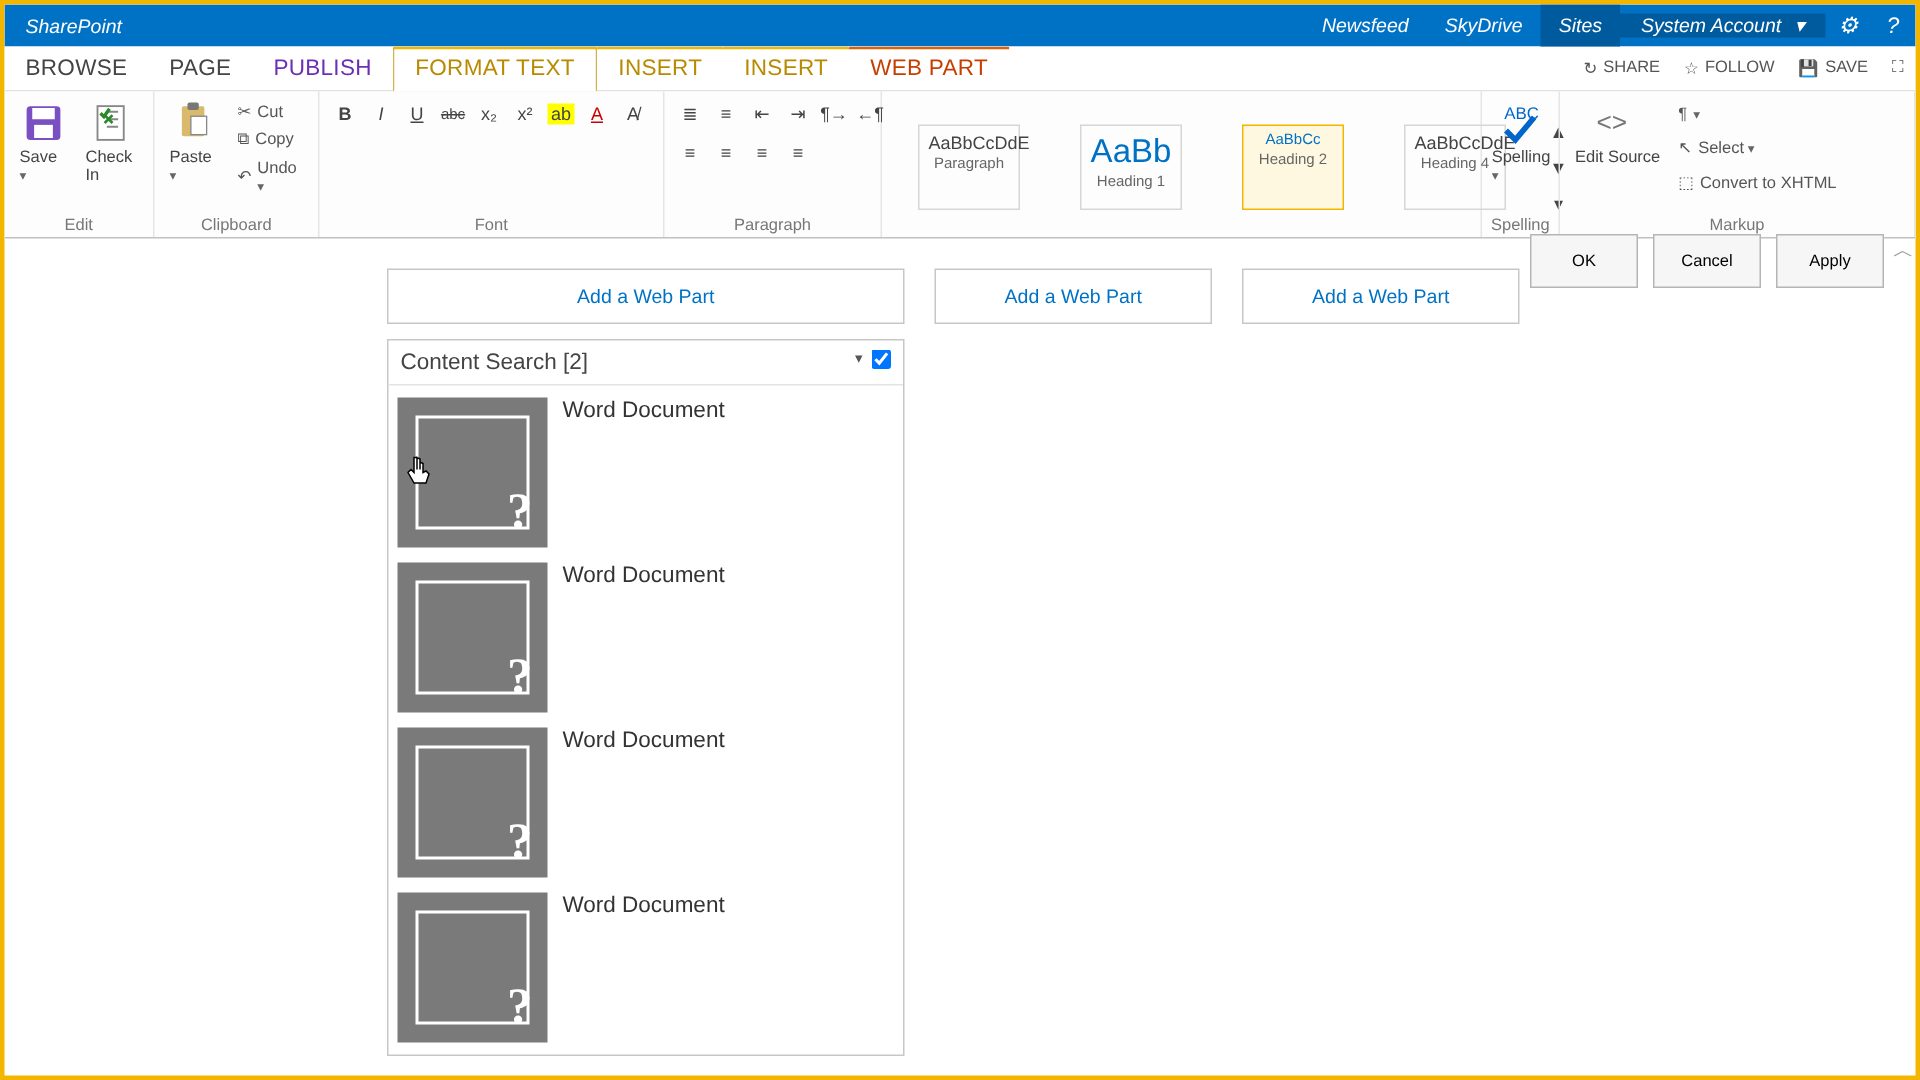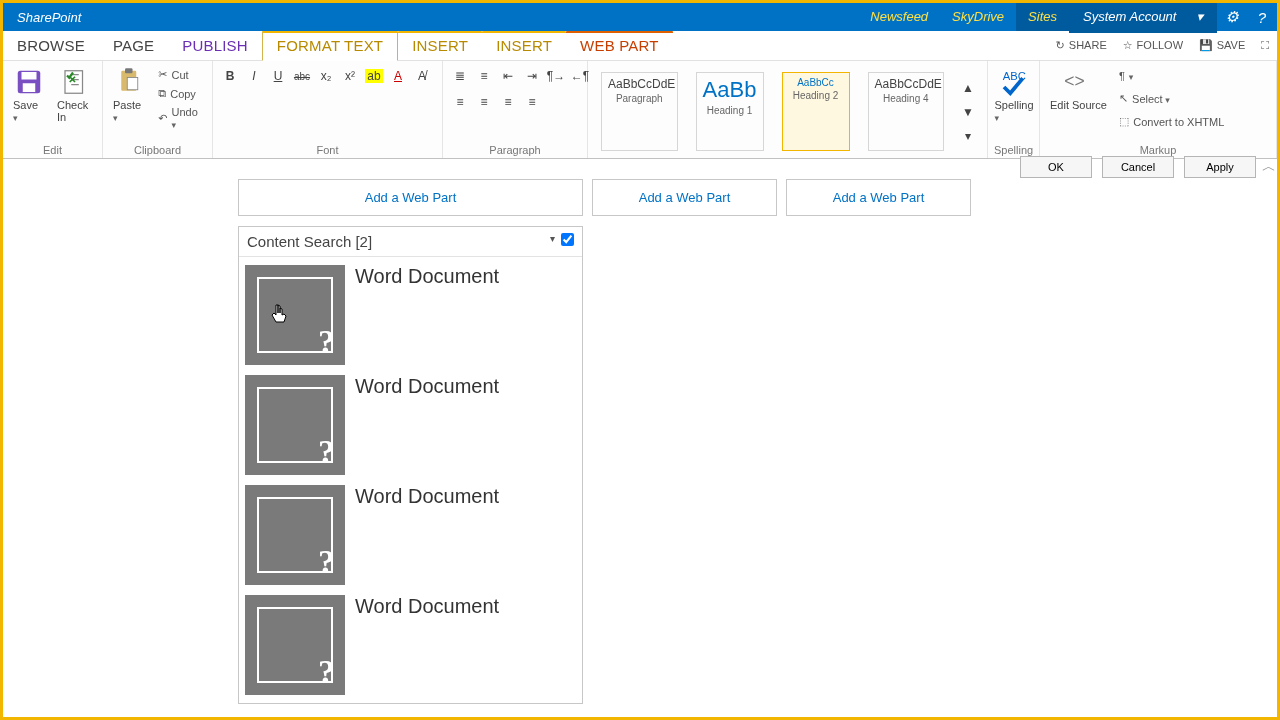--- a/index.html
+++ b/index.html
@@ -2,23 +2,23 @@
 <html><head>
 <meta charset="utf-8">
 <style>
 * { box-sizing: border-box; margin: 0; padding: 0; font-family: "Segoe UI", Tahoma, sans-serif; }
 body { width: 1280px; height: 720px; overflow: hidden; background: #fff; border: 3px solid #f2b600; }
 
 
 .suitebar { height: 28px; background: #0072c6; color: #fff; display: flex; align-items: center; font-size: 13px; font-style: italic; }
 .suitebrand { padding: 0 14px; font-weight: 400; }
 .suitespacer { flex: 1; }
-.suitelink { padding: 0 12px; color: #fde047; height: 28px; line-height: 28px; cursor: pointer; }
+.suitelink { padding: 0 12px; color: #ffffff; height: 28px; line-height: 28px; cursor: pointer; }
 .suitelink.active { background: #005a9e; }
-.suiteuser { background: #005a9e; padding: 0 14px; height: 32px; line-height: 28px; display: flex; align-items: center; gap: 20px; cursor: pointer; }
+.suiteuser { background: #005a9e; padding: 0 14px; height: 16px; line-height: 28px; display: flex; align-items: center; gap: 9px; cursor: pointer; }
 .suiteicon { width: 30px; text-align: center; cursor: pointer; font-size: 15px; }
 
 
 .ribbontabs { height: 30px; background: #fff; border-bottom: 1px solid #e1e1e1; display: flex; align-items: flex-end; }
 .rtab { padding: 6px 14px; font-size: 15px; color: #444; cursor: pointer; text-transform: uppercase; letter-spacing: .2px; border-top-left-radius:1px; border-top-right-radius:1px;}
 .rtab.purple { color: #6b2fb3; }
 .rtab.active { background: #fff; border: 1px solid #d4b24c; border-bottom: 1px solid #fff; color: #b88a00; margin-bottom:-1px;}
 .rtab.orange { color:#b88a00; border-top: 2px solid #f2b600; padding-top:4px;}
 .rtab.insert2 { color:#b88a00; border-top: 2px solid #f2b600; padding-top:4px;}
 .rtab.webpart { color:#c73f00; border-top: 2px solid #e06000; padding-top:4px;}
@@ -31,50 +31,50 @@
 .rgrouplabel { font-size: 11px; color: #777; text-align: center; padding: 2px 0 2px; }
 .rgroupbody { flex: 1; display: flex; align-items: flex-start; gap: 4px; }
 .vbtn { display: flex; flex-direction: column; align-items: center; gap: 2px; font-size: 11px; color: #444; cursor: pointer; padding: 2px 4px; min-width:40px;}
 .vbtn svg { width: 30px; height: 30px; }
 .mini { font-size: 11px; color: #555; display: flex; align-items: center; gap: 4px; cursor: pointer; padding: 1px 4px; }
 .ministack { display: flex; flex-direction: column; justify-content: space-around; height: 68px; }
 .fsel { height: 22px; font-size: 12px; border: 1px solid #c5c5c5; background: #fff; padding: 0 4px; }
 .fontrow { display:flex; gap:4px; align-items:center; margin-bottom:4px;}
 .fmtrow { display:flex; gap:2px; align-items:center;}
 .fmtbtn { width:22px; height:22px; border:1px solid transparent; background:transparent; font-size:12px; cursor:pointer; display:flex; align-items:center; justify-content:center; color:#444;}
-.stylebox { border:1px solid #d6d6d6; padding:4px 6px; margin:7px; text-align:center; cursor:pointer; min-width:68px;}
+.stylebox { border:1px solid #d6d6d6; padding:4px 6px; margin:18px; text-align:center; cursor:pointer; min-width:68px;}
 .stylebox .prev { font-size:12px; color:#444; }
 .stylebox .lbl { font-size:10px; color:#666; margin-top:2px;}
 .stylebox.big .prev{ font-size:22px; color:#0072c6;}
 .stylebox.sel { border-color:#f2b600; background:#fff8e1;}
 .stylebox.sel .prev{ color:#0072c6;}
 
 
 .propactions { position:absolute; top:156px; right:24px; display:flex; gap:10px;}
-.propactions button{ width:72px; height:22px; border:1px solid #b5b5b5; background:#f6f6f6; font-size:11px; cursor:pointer;}
-
-
-.page { position: relative; padding: 20px 18px 0 235px; display: flex; gap: 9px; align-items: flex-start; height: calc(720px - 28px - 30px - 98px - 6px); overflow:hidden;}
+.propactions button{ width:72px; height:36px; border:1px solid #b5b5b5; background:#f6f6f6; font-size:11px; cursor:pointer;}
+
+
+.page { position: relative; padding: 20px 18px 0 235px; display: flex; gap: 20px; align-items: flex-start; height: calc(720px - 28px - 30px - 98px - 6px); overflow:hidden;margin-left:20px;}
 .zone { display:flex; flex-direction:column; gap:10px;}
 .addwp { border:1px solid #c7c7c7; color:#0072c6; font-size:13px; text-align:center; padding:10px 0; cursor:pointer; }
 .zone.main { width:345px;}
 .zone.side { width:185px;}
 .zone.side2 { width:185px;}
 
 .wpchrome { border:1px solid #c7c7c7; }
 .wphead { padding:6px 8px; font-size:15px; color:#444; display:flex; align-items:flex-start; }
 .wphead .sp{flex:1;}
 .wphead .chev{ font-size:10px; color:#555; padding:0 6px; cursor:pointer;}
 .wphead input[type=checkbox]{ cursor:pointer;}
 .wpbody { border-top:1px solid #e3e3e3; padding:8px 6px; display:flex; flex-direction:column; gap:10px;}
 .resrow { display:flex; gap:10px; align-items:flex-start;}
 .thumb { width:100px; height:100px; background:#7a7a7a; position:relative; flex-shrink:0;}
 .thumb .inner { position:absolute; inset:12px; border:2px solid #fff;}
 .thumb .q { position:absolute; right:10px; bottom:4px; font-size:34px; color:#fff; font-weight:600; font-family: Georgia, serif;}
-.restitle { font-size:20px; color:#333; }
+.restitle { font-size:15px; color:#333; }
 
 .cursor-hand { position:absolute; top:303px; left:270px; font-size:14px; color:#000; pointer-events:none;}
 .scrollhint{ position:absolute; right:4px; top:158px; color:#999; font-size:14px;}
 
 .caretdown::after{content:" \25BE"; font-size:9px; color:#666;}
 
 </style>
 </head>
 <body>
 

